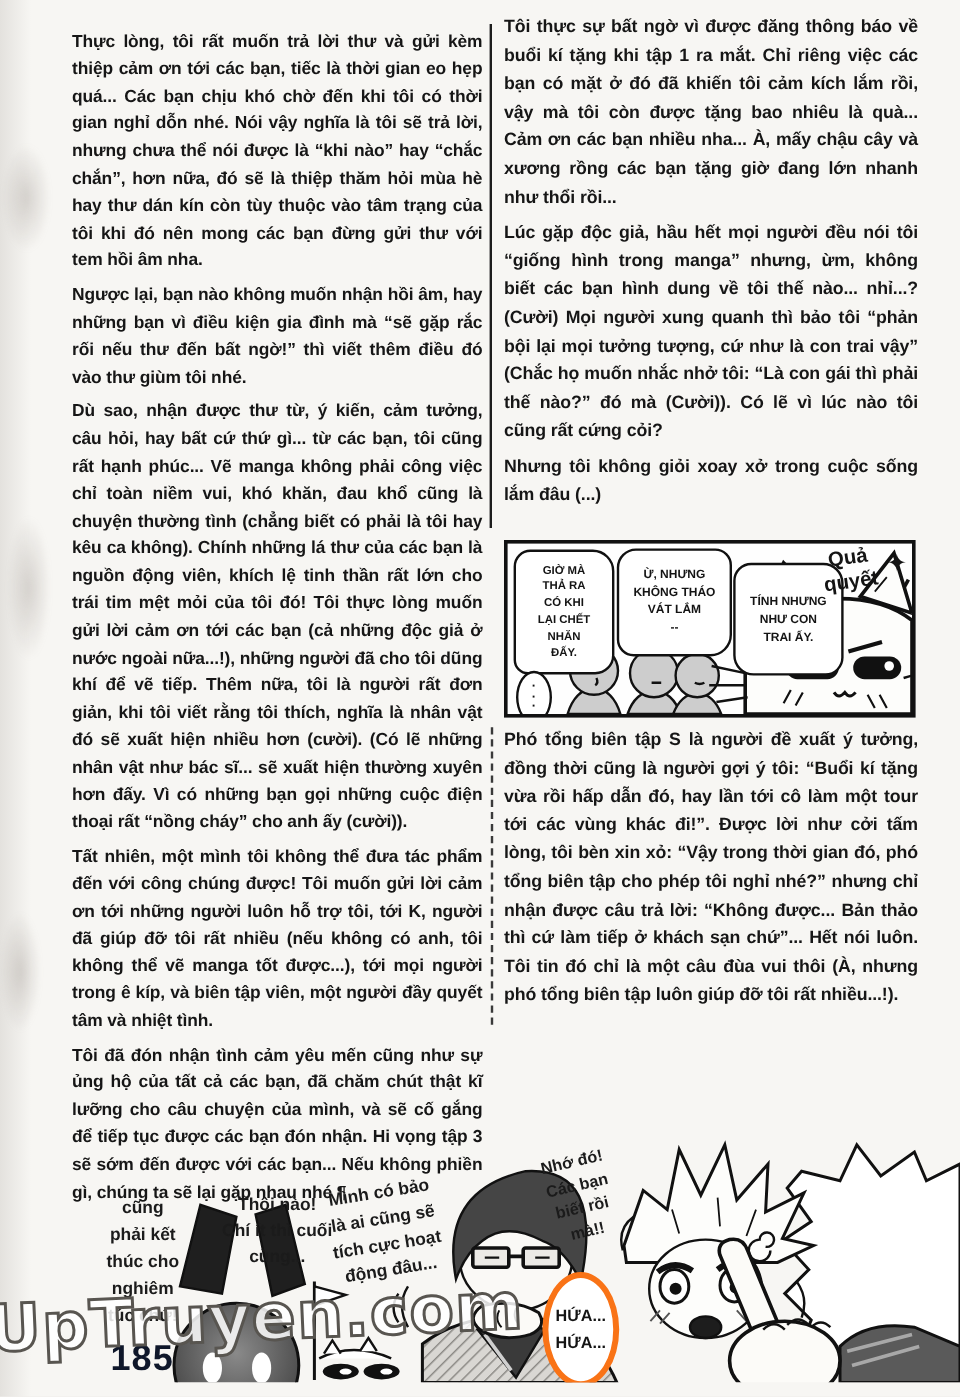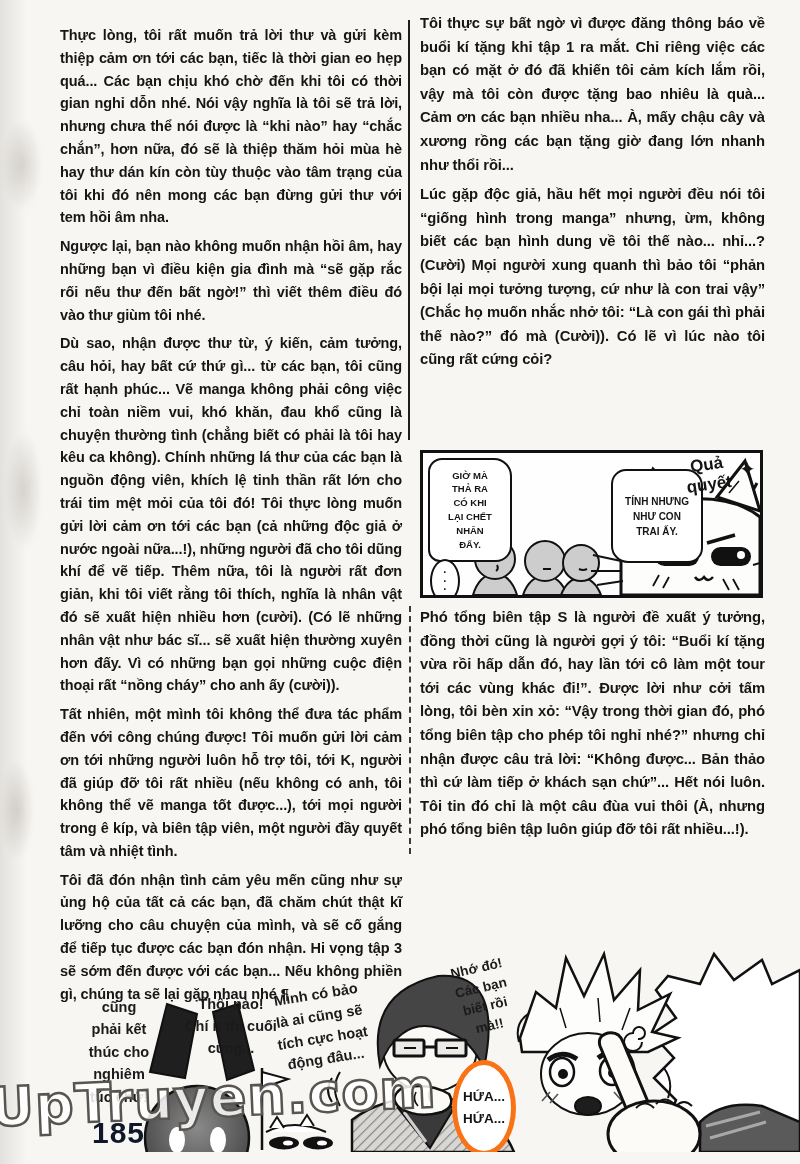--- a/index.html
+++ b/index.html
@@ -72,20 +72,21 @@
     <p>Tất nhiên, một mình tôi không thể đưa tác phẩm đến với công chúng được! Tôi muốn gửi lời cảm ơn tới những người luôn hỗ trợ tôi, tới K, người đã giúp đỡ tôi rất nhiều (nếu không có anh, tôi không thể vẽ manga tốt được...), tới mọi người trong ê kíp, và biên tập viên, một người đầy quyết tâm và nhiệt tình.</p>
     <p>Tôi đã đón nhận tình cảm yêu mến cũng như sự ủng hộ của tất cả các bạn, đã chăm chút thật kĩ lưỡng cho câu chuyện của mình, và sẽ cố gắng để tiếp tục được các bạn đón nhận. Hi vọng tập 3 sẽ sớm đến được với các bạn... Nếu không phiền gì, chúng ta sẽ lại gặp nhau nhé ¶</p>
   </div>
 
   <div class="divider-solid"></div>
   <div class="divider-dashed"></div>
 
   <div id="right-col-top" class="col">
     <p>Tôi thực sự bất ngờ vì được đăng thông báo về buổi kí tặng khi tập 1 ra mắt. Chỉ riêng việc các bạn có mặt ở đó đã khiến tôi cảm kích lắm rồi, vậy mà tôi còn được tặng bao nhiêu là quà... Cảm ơn các bạn nhiều nha... À, mấy chậu cây và xương rồng các bạn tặng giờ đang lớn nhanh như thổi rồi...</p>
     <p>Lúc gặp độc giả, hầu hết mọi người đều nói tôi “giống hình trong manga” nhưng, ừm, không biết các bạn hình dung về tôi thế nào... nhỉ...? (Cười) Mọi người xung quanh thì bảo tôi “phản bội lại mọi tưởng tượng, cứ như là con trai vậy” (Chắc họ muốn nhắc nhở tôi: “Là con gái thì phải thế nào?” đó mà (Cười)). Có lẽ vì lúc nào tôi cũng rất cứng cỏi?</p>
+    <p>Nhưng tôi không giỏi xoay xở trong cuộc sống lắm đâu (...)</p>
   </div>
 
   <div id="panel">
     <svg width="337" height="142" viewBox="0 0 337 142">
 
       <g stroke="#111" stroke-width="2" fill="#cdcdcd">
         <path d="M50,142 Q56,122 72,120 Q88,122 94,142 Z"></path>
         <circle cx="72" cy="106" r="20"></circle>
         <path d="M100,142 Q106,124 122,122 Q138,124 144,142 Z"></path>
         <circle cx="122" cy="108" r="20"></circle>
@@ -124,20 +125,24 @@
       <g stroke="#111" stroke-width="1.8">
         <path d="M236,122 l-6,11 M246,124 l-6,11 M300,126 l6,11 M310,126 l6,11"></path>
       </g>
     </svg>
     <div class="pbubble" id="pb1">GIỜ MÀ
 THẢ RA
 CÓ KHI
 LẠI CHẾT
 NHĂN
 ĐẤY.</div>
+    <div class="pbubble" id="pb2">Ừ, NHƯNG
+KHÔNG THÁO
+VÁT LẮM
+--</div>
     <div class="pbubble" id="pb3">TÍNH NHƯNG
 NHƯ CON
 TRAI ẤY.</div>
     <div class="pbubble" id="pdots">·
 ·
 ·</div>
     <div id="pcaption">Quả
 quyết</div>
     <div id="psparkle">✦</div>
   </div>

